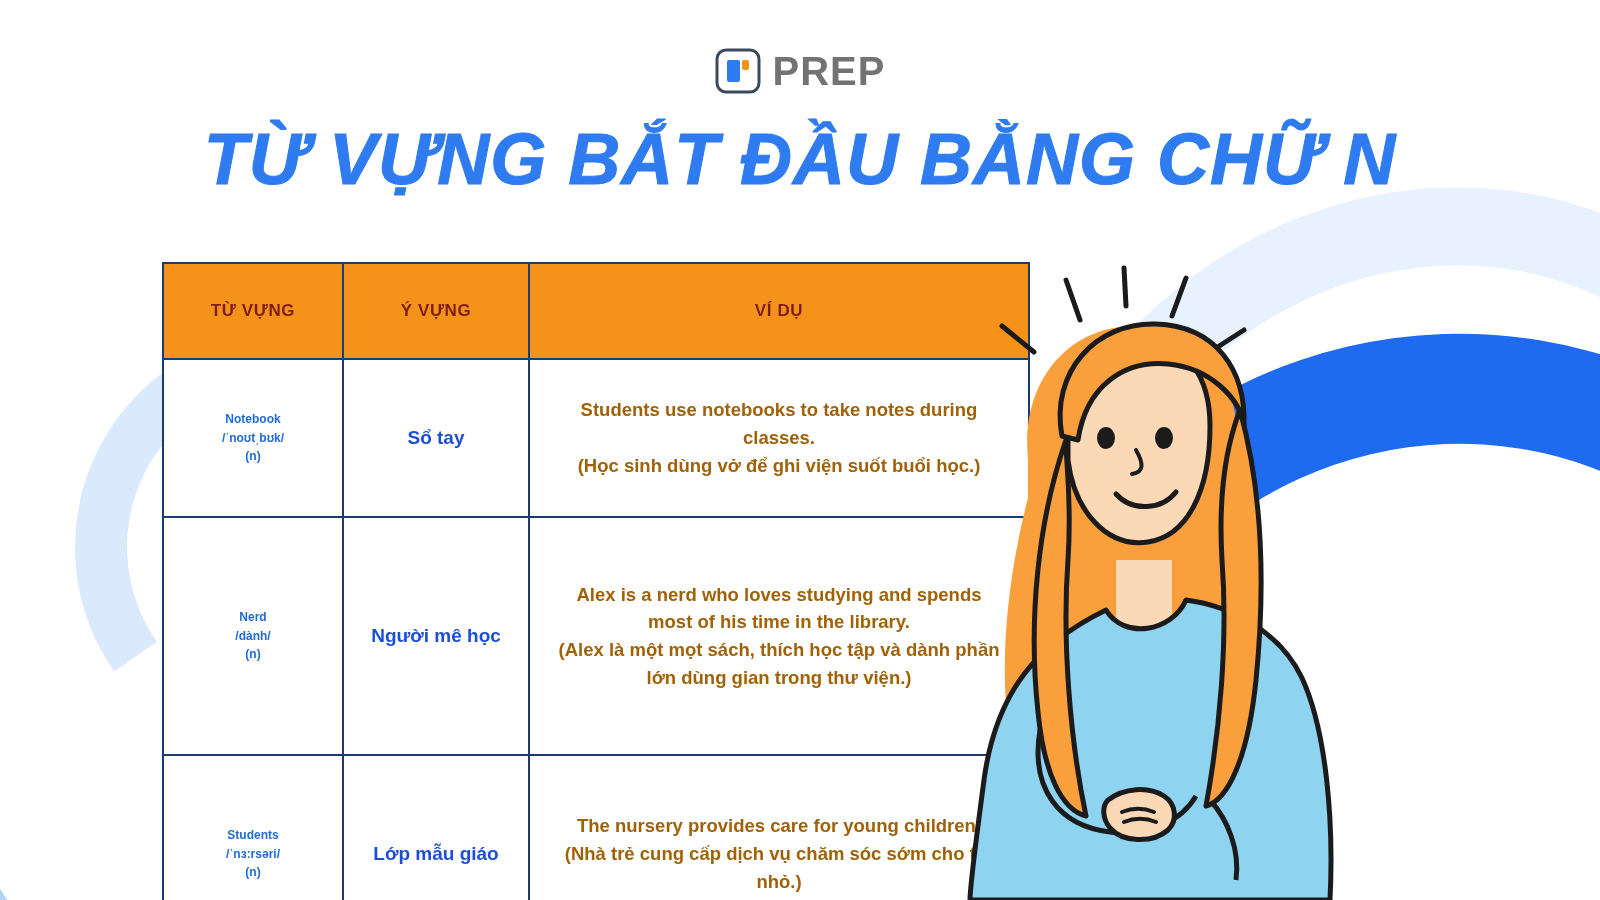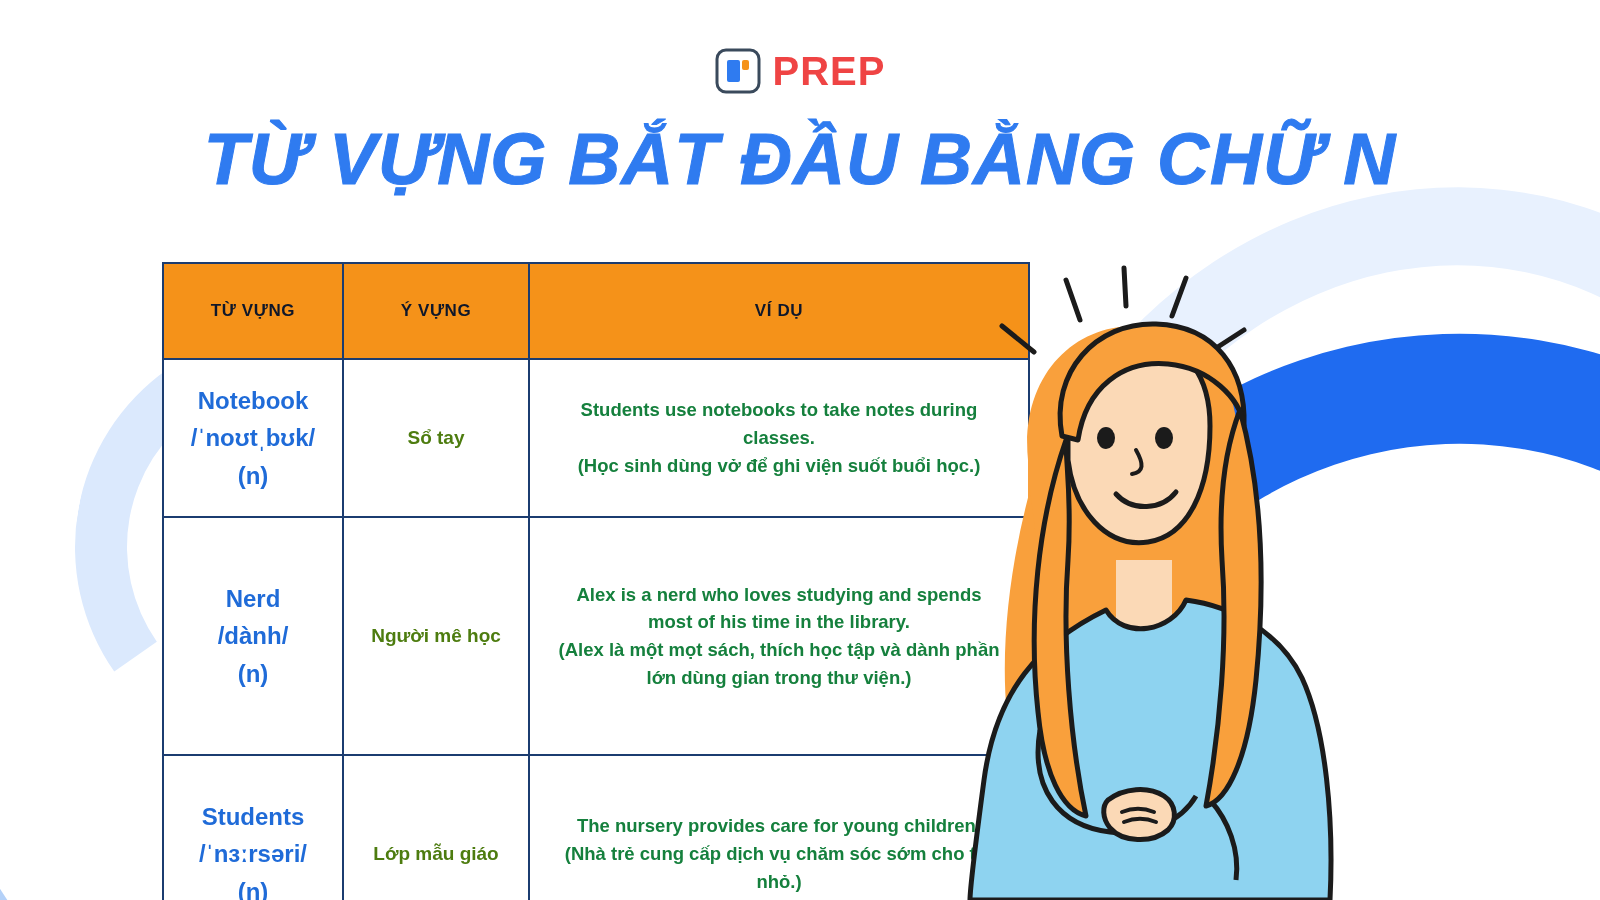--- a/index.html
+++ b/index.html
@@ -97,21 +97,21 @@
     z-index: 5;
   }
   .logo-mark {
     width: 46px;
     height: 46px;
   }
   .logo-text {
     font-size: 40px;
     font-weight: bold;
     letter-spacing: 1px;
-    color: #ef4444;
+    color: #737373;
   }
 
   
   .title {
     position: absolute;
     top: 122px;
     left: 0;
     right: 0;
     text-align: center;
     font-size: 72px;
@@ -138,46 +138,46 @@
     background: #ffffff;
     table-layout: fixed;
   }
   table.vocab th, table.vocab td {
     border: 2px solid #1b3c70;
     text-align: center;
     vertical-align: middle;
   }
   table.vocab thead th {
     background: #f59219;
-    color: #0f172a;
+    color: #7f1d1d;
     font-size: 17px;
     font-weight: bold;
     letter-spacing: .6px;
     height: 92px;
     border-color: #1b3c70;
   }
   .col-word  { width: 180px; }
   .col-mean  { width: 186px; }
   .col-ex    { width: 500px; }
 
   td.word {
     color: #1f6bd8;
-    font-size: 24px;
+    font-size: 12px;
     font-weight: bold;
     line-height: 1.55;
     padding: 18px 6px;
   }
   td.meaning {
-    color: #4d7c0f;
+    color: #1d4ed8;
     font-size: 19px;
     font-weight: bold;
     padding: 18px 0;
   }
   td.example {
-    color: #15803d;
+    color: #a16207;
     font-size: 18.5px;
     font-weight: bold;
     line-height: 1.5;
     padding: 14px 22px;
   }
   .row-notebook td { height: 120px; }
   .row-nerd td     { height: 200px; }
   .row-nursery td  { height: 160px; }
 
   

